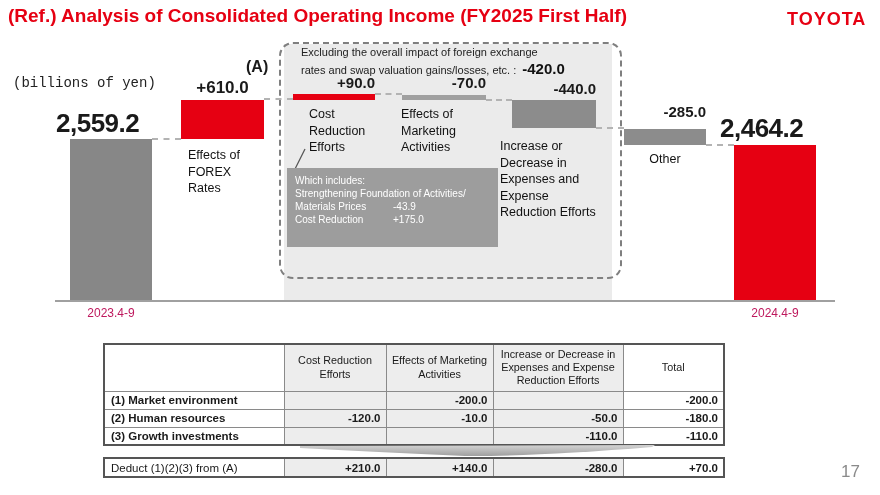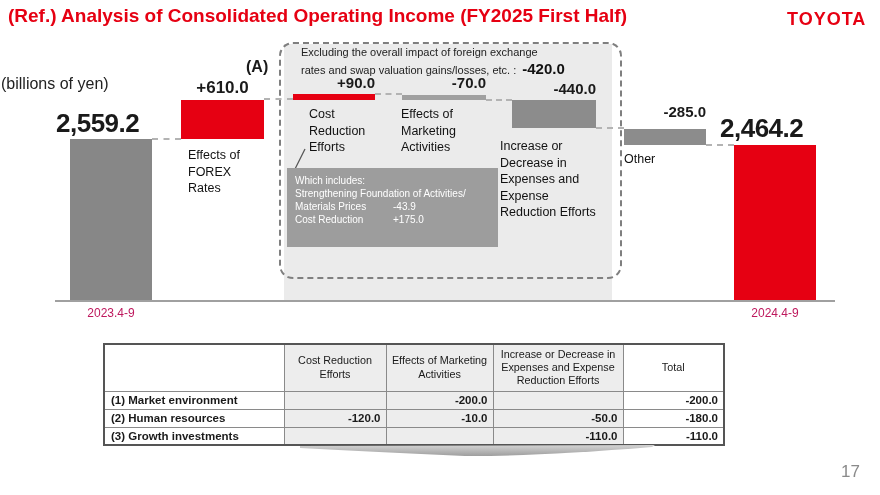--- a/index.html
+++ b/index.html
@@ -3,21 +3,21 @@
 <meta charset="utf-8">
 <style>
   html,body{margin:0;padding:0;background:#fff;}
   .slide{
     position:relative;width:880px;height:495px;background:#ffffff;overflow:hidden;
     font-family:"Liberation Sans",sans-serif;color:#1a1a1a;
   }
   
   .title{position:absolute;left:8px;top:5px;font-size:19px;font-weight:bold;color:#e60012;white-space:nowrap;}
   .brand{position:absolute;left:787px;top:9px;font-size:18px;font-weight:800;letter-spacing:1px;color:#e60012;}
-  .unit{position:absolute;left:1px;top:75px;font-size:16px;color:#222;}
+  .unit{position:absolute;left:13px;top:75px;font-size:14px;color:#222;font-family:Liberation Mono, monospace;}
   .pagenum{position:absolute;left:841px;top:462px;font-size:17px;color:#8a8a8a;}
 
   
   .panel{position:absolute;left:284px;top:44px;width:328px;height:258px;background:#ebebeb;}
   .dashedbox{position:absolute;left:279px;top:42px;width:339px;height:233px;border:2px dashed #7f7f7f;border-radius:14px;}
   .axis{position:absolute;left:55px;top:300px;width:780px;height:2px;background:#a0a0a0;}
   .bar{position:absolute;}
   .bar.red{background:#e60012;}
   .conn{position:absolute;height:0;border-top:2px dashed #b3b3b3;}
 
@@ -91,21 +91,21 @@
 
     <div class="excl">
       <span>Excluding the overall impact of foreign exchange</span><br>
       <span>rates and swap valuation gains/losses, etc. :</span><span class="excl-val">-420.0</span>
     </div>
 
     <div class="steplabel" style="left:188px;top:147px;width:72px;">Effects of FOREX Rates</div>
     <div class="steplabel" style="left:309px;top:106px;width:70px;">Cost Reduction Efforts</div>
     <div class="steplabel" style="left:401px;top:106px;width:70px;">Effects of Marketing Activities</div>
     <div class="steplabel" style="left:500px;top:138px;width:108px;">Increase or Decrease in Expenses and Expense Reduction Efforts</div>
-    <div class="steplabel" style="left:624px;top:151px;width:82px;text-align:left;">Other</div>
+    <div class="steplabel" style="left:624px;top:151px;width:82px;text-align:center;">Other</div>
 
     <svg class="connector-line" width="16" height="22">
       <line x1="13" y1="1" x2="3" y2="21" stroke="#555" stroke-width="1.3"></line>
     </svg>
     <div class="whichbox">
       <div>Which includes:</div>
       <div>Strengthening Foundation of Activities/</div>
       <div class="row">
         <span class="wl">Materials Prices</span>
         <span>-43.9</span>
@@ -164,15 +164,33 @@
   <svg class="flowarrow" width="365" height="14">
     <defs>
       <linearGradient id="ag" x1="0" y1="0" x2="0" y2="1">
         <stop offset="0" stop-color="#d4d4d4"></stop>
           <stop offset="1" stop-color="#9e9e9e"></stop>
       </linearGradient>
     </defs>
     <path d="M5,2 L360,1 L357,3 Q240,12.5 170,12 Q80,8 5,4 Z" fill="url(#ag)"></path>
   </svg>
 
+  <table class="deducttable">
+    <colgroup>
+        <col style="width:180px">
+        <col style="width:102px">
+        <col style="width:107px">
+        <col style="width:130px">
+        <col style="width:101px">
+      </colgroup>
+    <tbody>
+        <tr>
+      <td class="deductlbl">Deduct (1)(2)(3) from (A)</td>
+      <td class="valcell">+210.0</td>
+      <td class="valcell">+140.0</td>
+      <td class="valcell">-280.0</td>
+      <td class="totcell">+70.0</td>
+    </tr>
+  </tbody>
+    </table>
 
   <div class="pagenum">17</div>
 </div>
 
 </body></html>

